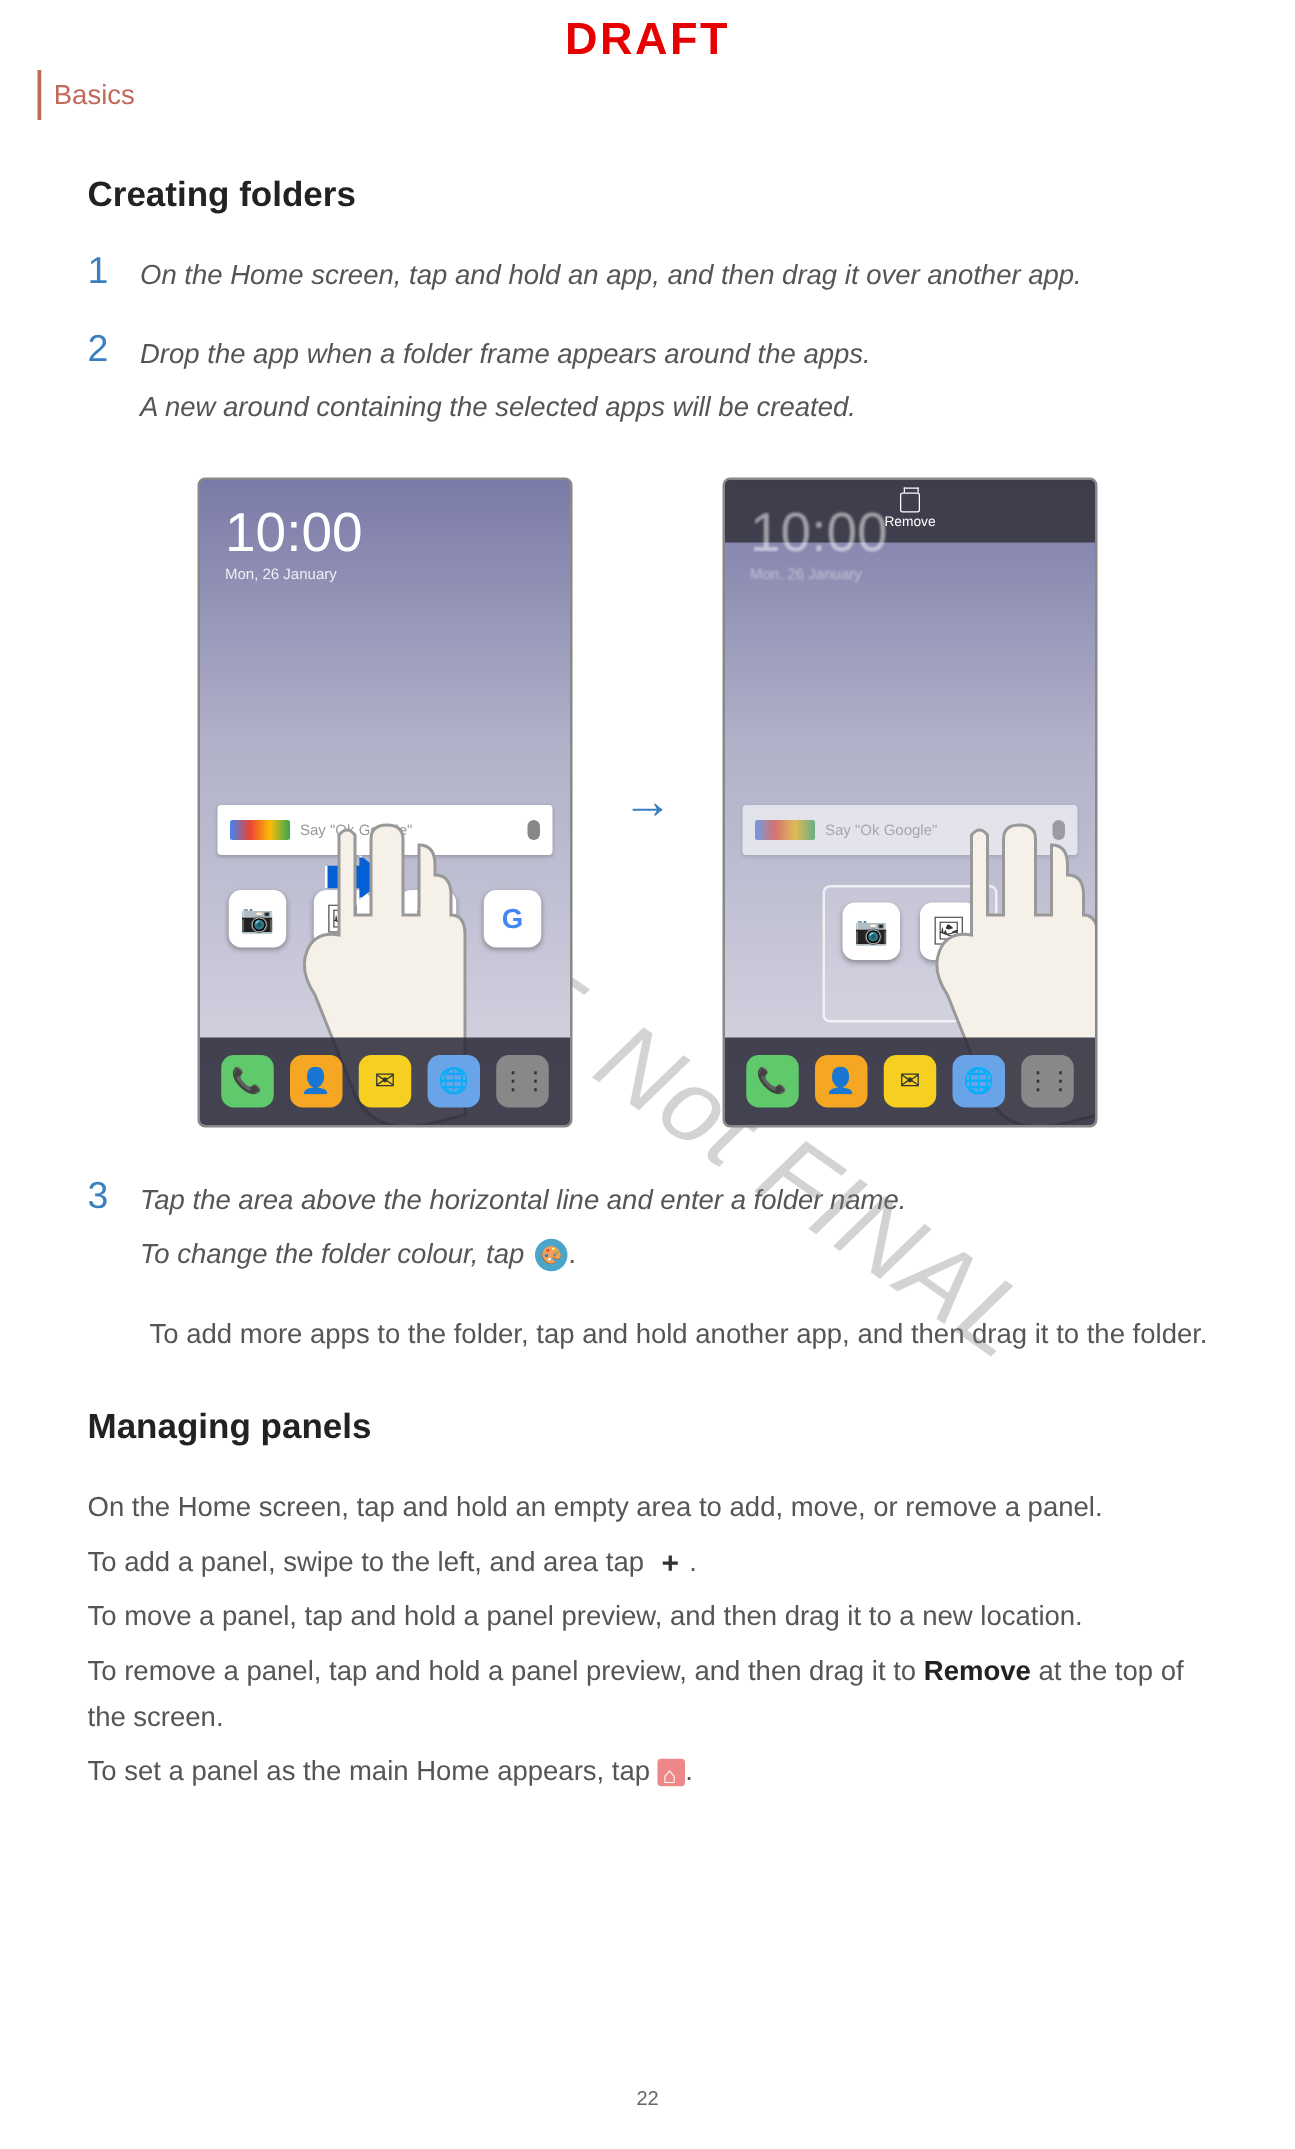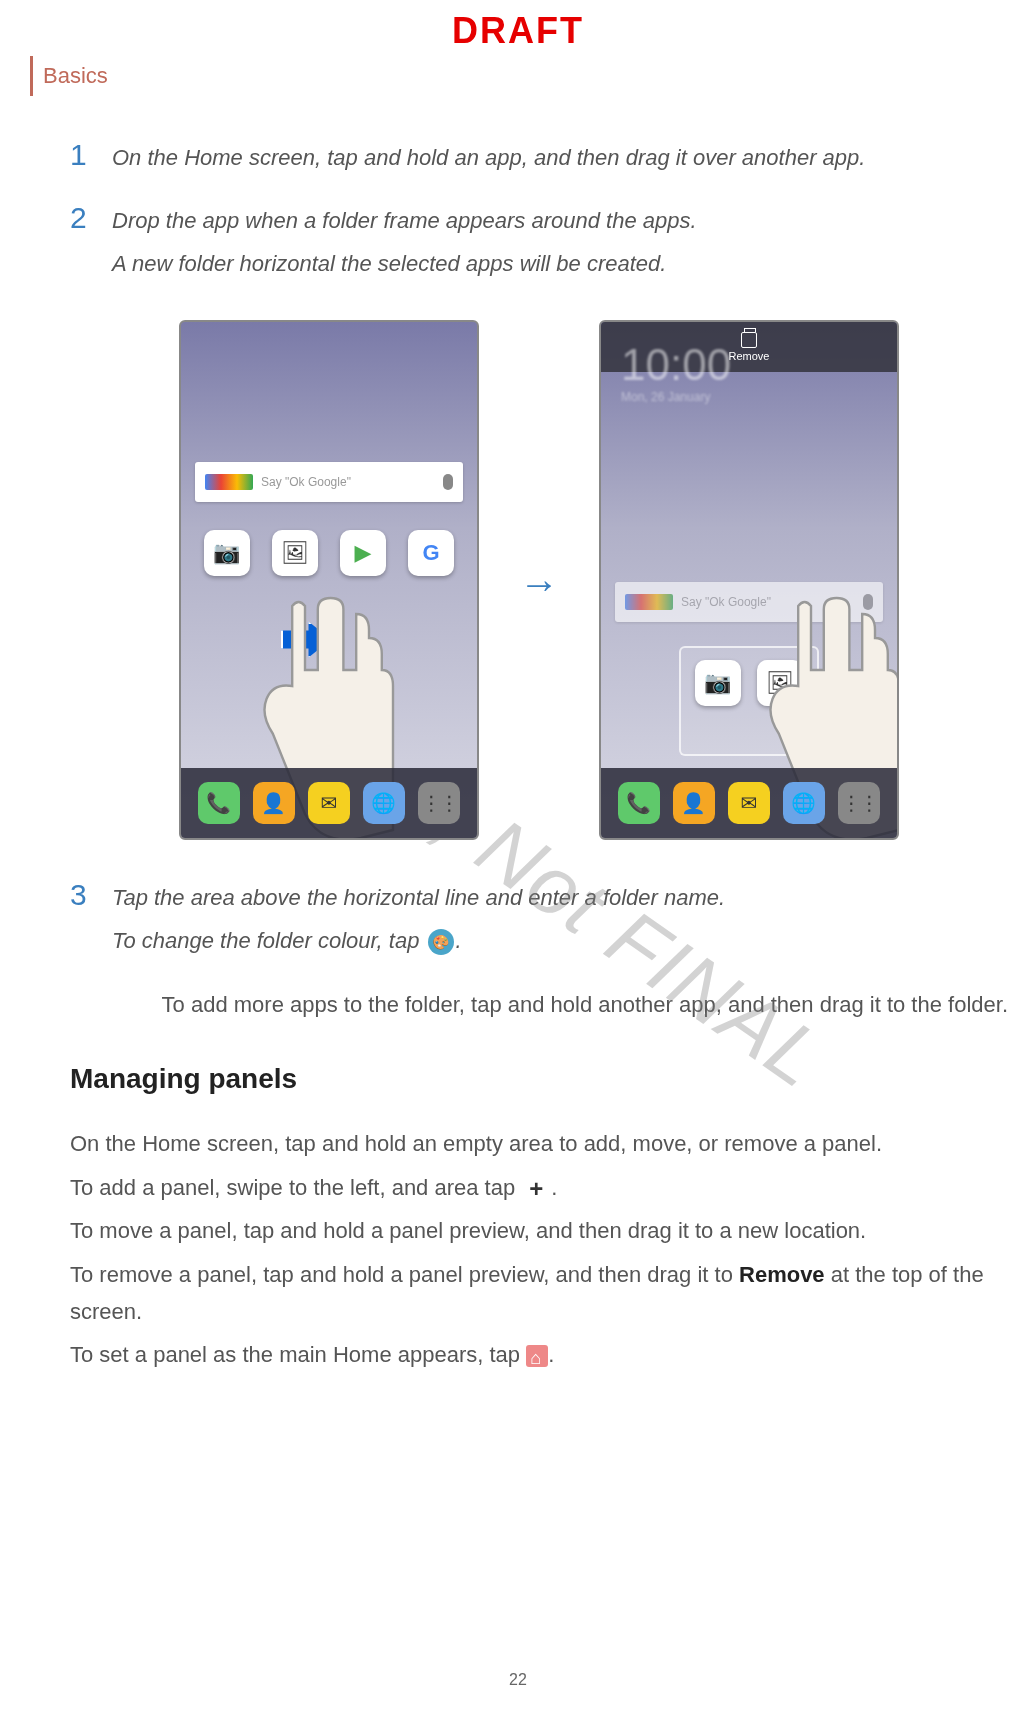--- a/index.html
+++ b/index.html
@@ -5,21 +5,21 @@
   * { box-sizing: border-box; margin: 0; padding: 0; }
   body {
     width: 1036px;
     height: 1719px;
     background: #fff;
     font-family: Arial, Helvetica, sans-serif;
     position: relative;
     color: #333;
   }
   .page {
-    padding: 40px 28px 0 70px;
+    padding: 40px 70px 0 70px;
     position: relative;
     height: 100%;
   }
   .header-left {
     position: absolute;
     top: 56px;
     left: 30px;
     font-size: 22px;
     color: #c06a5a;
     border-left: 3px solid #c06a5a;
@@ -233,39 +233,44 @@
 <body>
 
 <div class="page">
 
   <div class="draft-top">DRAFT</div>
   <div class="header-left">Basics</div>
 
   <div class="watermark">DRAFT, Not FINAL</div>
 
   <div class="content">
+    <h3>Creating folders</h3>
 
     <div class="step">
       <div class="step-num">1</div>
       <div class="step-text">
           <p>On the Home screen, tap and hold an app, and then drag it over another app.</p>
         </div>
     </div>
 
     <div class="step">
       <div class="step-num">2</div>
       <div class="step-text">
         <p>Drop the app when a folder frame appears around the apps.</p>
-        <p>A new folder horizontal the selected apps will be created.</p>
+        <p>A new around containing the selected apps will be created.</p>
       </div>
     </div>
 
     <div class="images-row">
 
       <div class="phone">
+        <div class="phone-top">
+          <div class="clock">10:00</div>
+          <div class="date">Mon, 26 January</div>
+        </div>
         <div class="search-bar">
           <div class="search-logo"></div>
           <span>Say "Ok Google"</span>
           <div class="mic-icon"></div>
         </div>
         <div class="app-row">
           <div class="app-icon camera"></div>
           <div class="app-icon gallery"></div>
           <div class="app-icon play"></div>
           <div class="app-icon google"></div>

